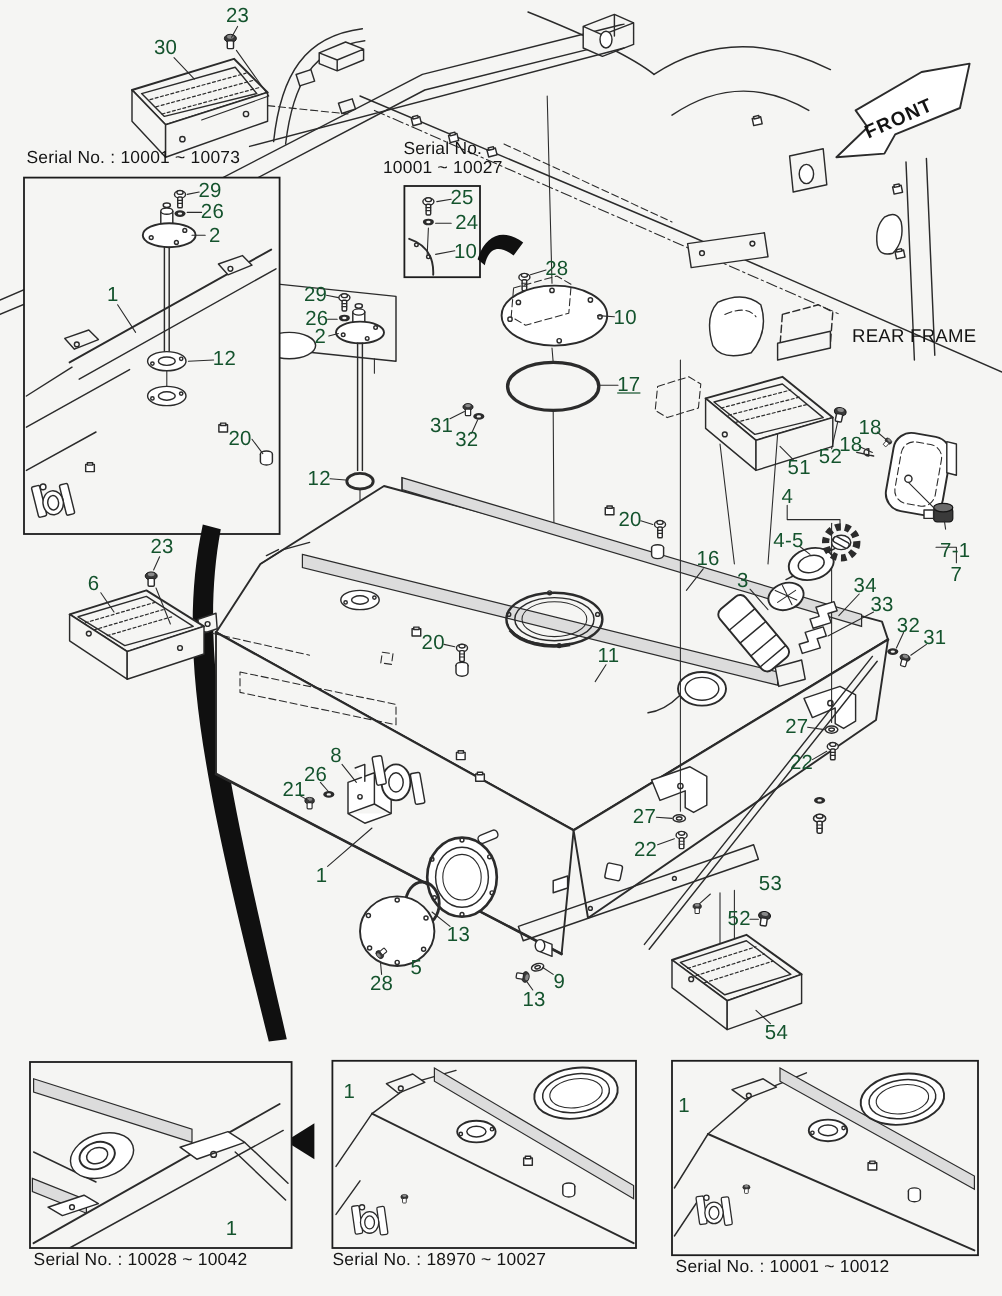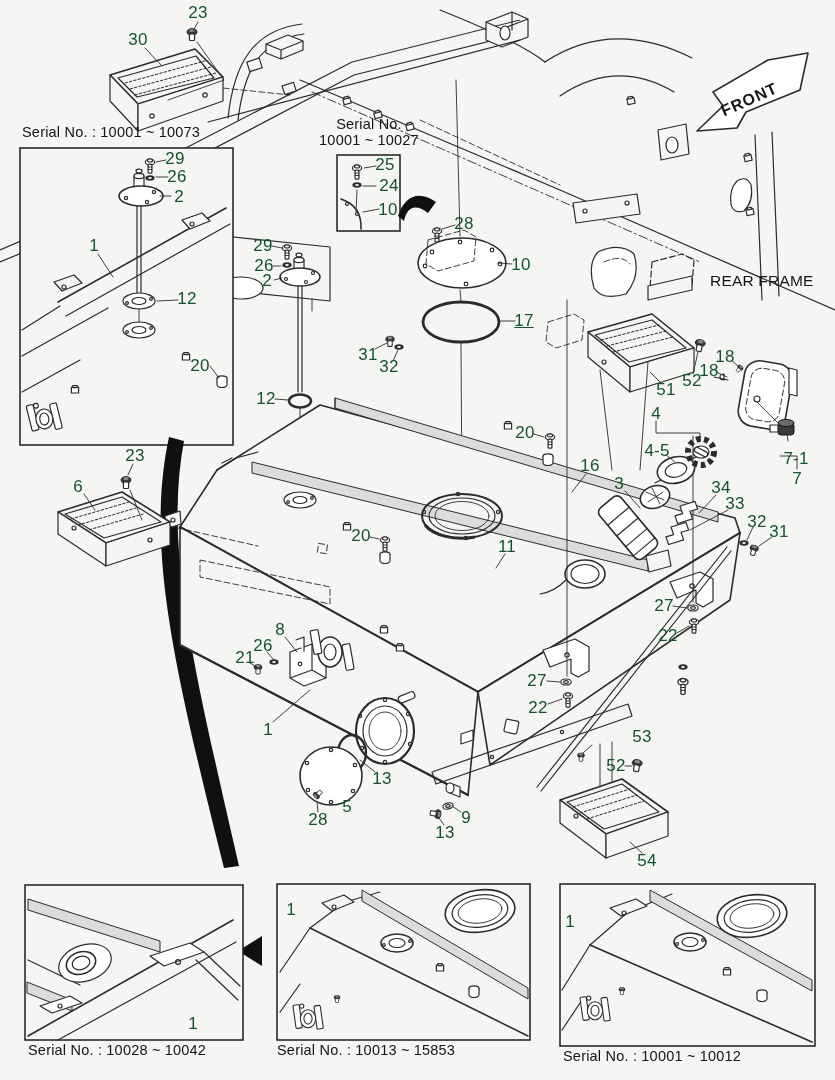--- a/index.html
+++ b/index.html
@@ -529,21 +529,21 @@
     <use href="#mushroom" transform="translate(622,990) scale(.6)"></use>
   </g>
 </svg>
 
 <div class="caption" style="left:22px;top:124px;">Serial No. : 10001 ~ 10073</div>
 <div class="caption center" style="left:318px;top:116px;width:102px;">Serial No.</div>
 <div class="caption center" style="left:318px;top:132px;width:102px;">10001 ~ 10027</div>
 <div class="caption" style="left:710px;top:272px;font-size:15.5px;">REAR FRAME</div>
 <div class="rotlabel" style="left:722px;top:103px;">FRONT</div>
 <div class="caption" style="left:28px;top:1042px;">Serial No. : 10028 ~ 10042</div>
-<div class="caption" style="left:277px;top:1042px;">Serial No. : 10013 ~ 15853</div>
+<div class="caption" style="left:277px;top:1042px;">Serial No. : 18970 ~ 10027</div>
 <div class="caption" style="left:563px;top:1048px;">Serial No. : 10001 ~ 10012</div>
 
 <div id="label-layer" style="position:absolute;left:0;top:0;width:835px;height:1080px;pointer-events:none;">
       <span class="plabel" style="left: 198px; top: 13px;">23</span>
       <span class="plabel" style="left: 138px; top: 40px;">30</span>
       <span class="plabel" style="left: 175px; top: 159px;">29</span>
       <span class="plabel" style="left: 177px; top: 177px;">26</span>
       <span class="plabel" style="left: 179px; top: 197px;">2</span>
       <span class="plabel" style="left: 94px; top: 246px;">1</span>
       <span class="plabel" style="left: 187px; top: 299px;">12</span>

